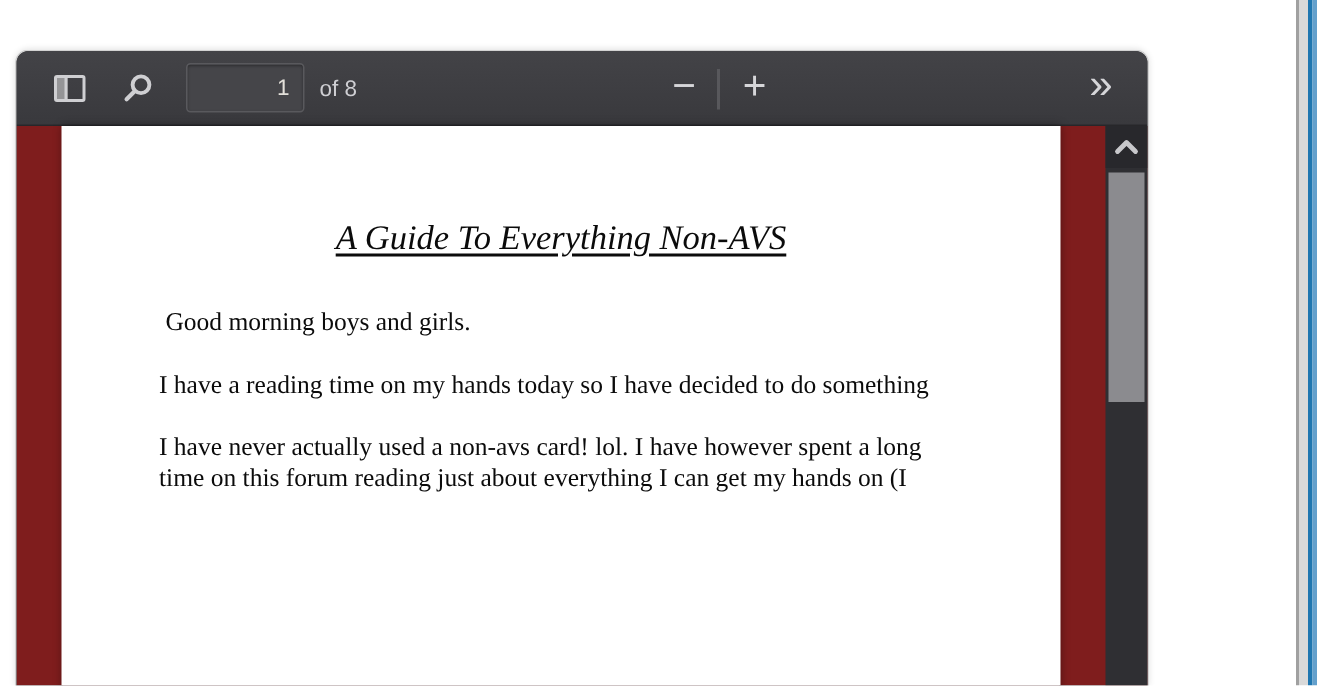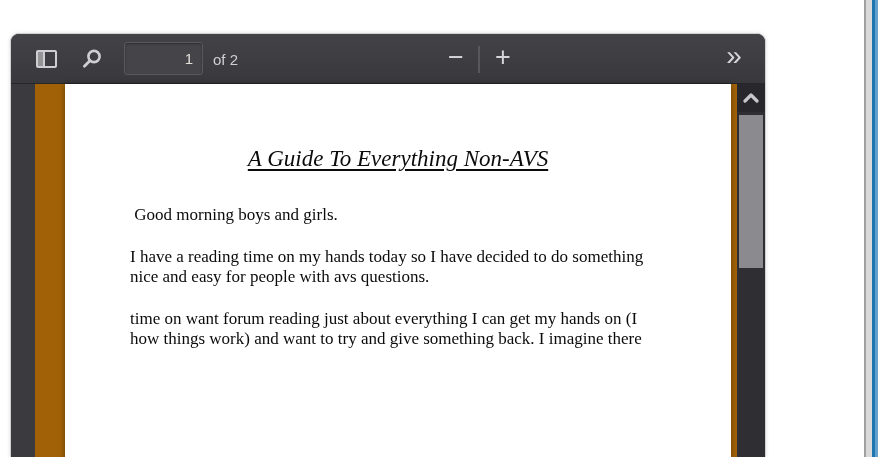--- a/index.html
+++ b/index.html
@@ -114,22 +114,21 @@
     font-size: 28px;
     line-height: 1;
     position: relative; top: -3px;
     letter-spacing: -2px;
   }
 
   
   .doc-area {
     position: absolute;
     left: 0; top: 50px; right: 0; bottom: 0;
-    background: #a16207;
-    margin-left: 24px;
+    background: #7f1d1d;
   }
   .pdf-page {
     position: absolute;
     left: 30px; top: 0;
     width: 666px;
     height: 600px;
     background: #ffffff;
     box-shadow: 0 0 6px rgba(0,0,0,0.4);
   }
   .page-title {
@@ -192,21 +191,21 @@
 
     <div class="tb-btn" style="left: 64px;">
       <svg class="search-svg" width="22" height="22" viewBox="0 0 22 22">
         <circle cx="13" cy="8.5" r="5.6" fill="none" stroke="#cfcfd2" stroke-width="2.6"></circle>
         <line x1="8.6" y1="13" x2="3.4" y2="18.2" stroke="#cfcfd2" stroke-width="2.8" stroke-linecap="round"></line>
       </svg>
     </div>
 
     <input class="page-input" type="text" value="1" style="">
 
-    <div class="page-count">of 2</div>
+    <div class="page-count">of 8</div>
 
     <div class="tb-btn zoom-out-btn">
       <span class="glyph-minus">−</span>
     </div>
 
     <div class="tb-separator"></div>
 
     <div class="tb-btn zoom-in-btn">
       <span class="glyph-plus">+</span>
     </div>
@@ -219,25 +218,24 @@
   <div class="doc-area">
 
     <div class="pdf-page">
       <div class="page-title">A Guide To Everything Non-AVS</div>
       <div class="page-body">
           <div class="para">
             <div class="line"> Good morning boys and girls.</div>
           </div>
           <div class="para">
             <div class="line">I have a reading time on my hands today so I have decided to do something</div>
-            <div class="line">nice and easy for people with avs questions.</div>
           </div>
           <div class="para">
-            <div class="line">time on want forum reading just about everything I can get my hands on (I</div>
-            <div class="line">how things work) and want to try and give something back. I imagine there</div>
+            <div class="line">I have never actually used a non-avs card! lol. I have however spent a long</div>
+            <div class="line">time on this forum reading just about everything I can get my hands on (I</div>
           </div>
         </div>
     </div>
 
     <div class="pdf-scrollbar">
       <div class="scroll-up-btn">
         <svg width="16" height="10" viewBox="0 0 16 10">
           <polyline points="2,8 8,2 14,8" fill="none" stroke="#c8c8cb" stroke-width="3.2" stroke-linecap="round" stroke-linejoin="round"></polyline>
         </svg>
       </div>

